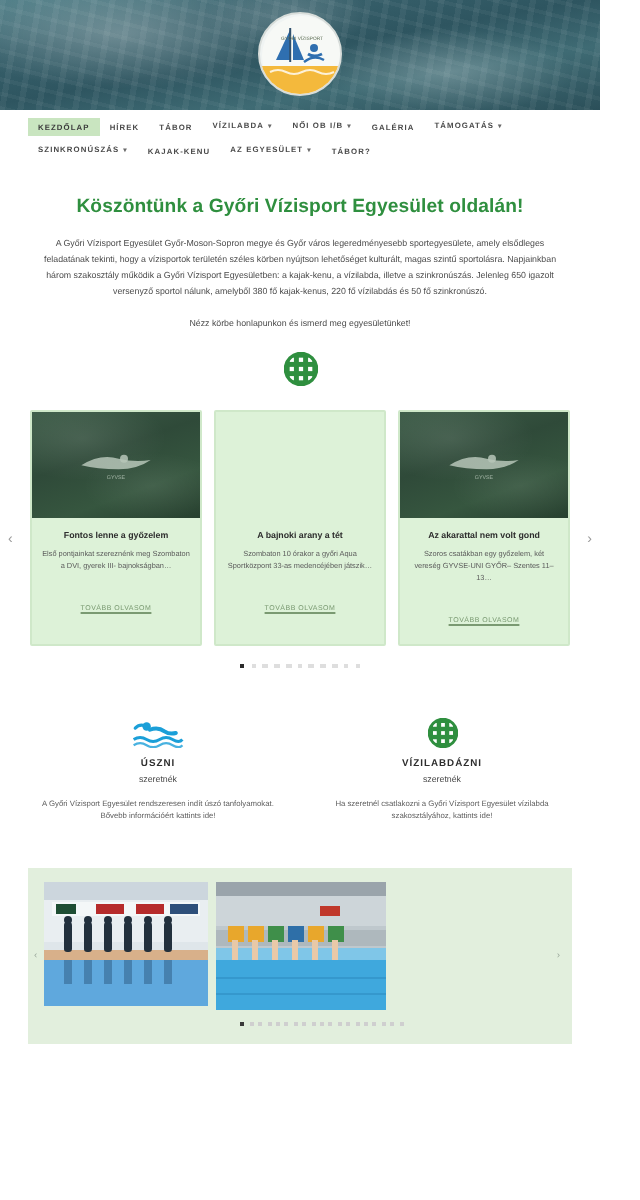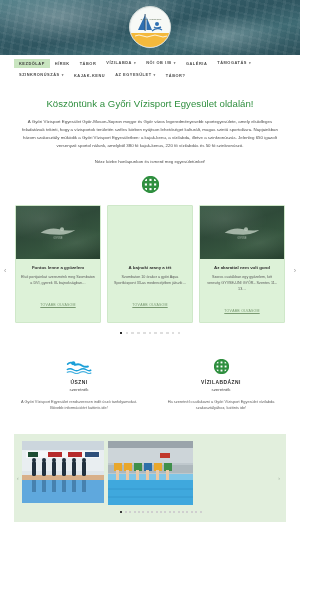--- a/index.html
+++ b/index.html
@@ -49,21 +49,21 @@
     font-size: 3.9px; letter-spacing: .55px; font-weight: 700;
     color: #4a4a4a; text-transform: uppercase; white-space: nowrap;
     padding: 2.5px 5px; line-height: 1;
   }
   .navitem.active { background: #c9e5c0; color: #3b3b3b; }
   .caret { font-size: 3.4px; margin-left: 2px; color: #6a6a6a; }
 
   
   .intro { padding: 12px 18px 0 18px; text-align: center; }
   .h1 {
-    color: #2f8f3f; font-size: 9.6px; font-weight: 400;
+    color: #2f8f3f; font-size: 9.6px; font-weight: 700;
     letter-spacing: .05px; margin-bottom: 8px; line-height: 1.2;
   }
   .body-p {
     font-size: 4.4px; line-height: 1.82; color: #4c4c4c;
     text-align: center; margin-bottom: 8px;
   }
   .tagline { font-size: 4.4px; color: #4c4c4c; line-height: 1.6; }
 
   
   .ball-wrap { display: flex; justify-content: center; margin: 11px 0 12px 0; }

